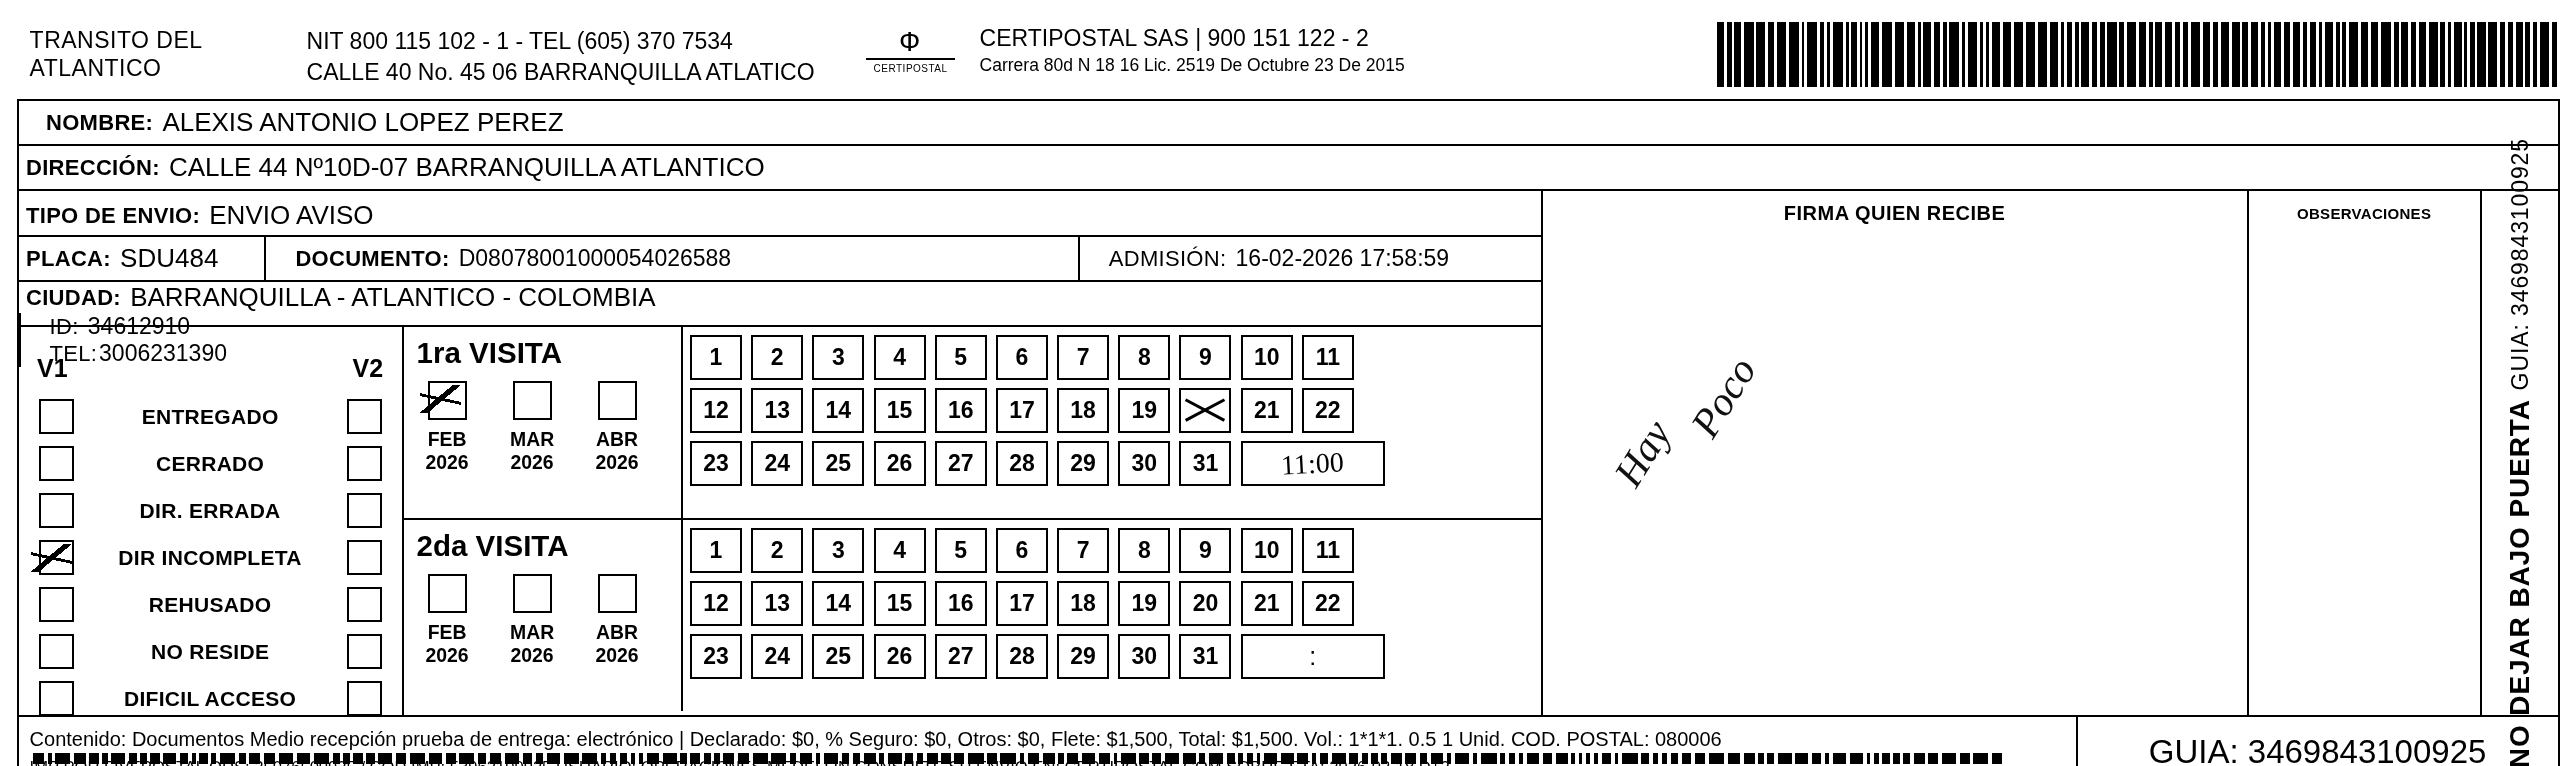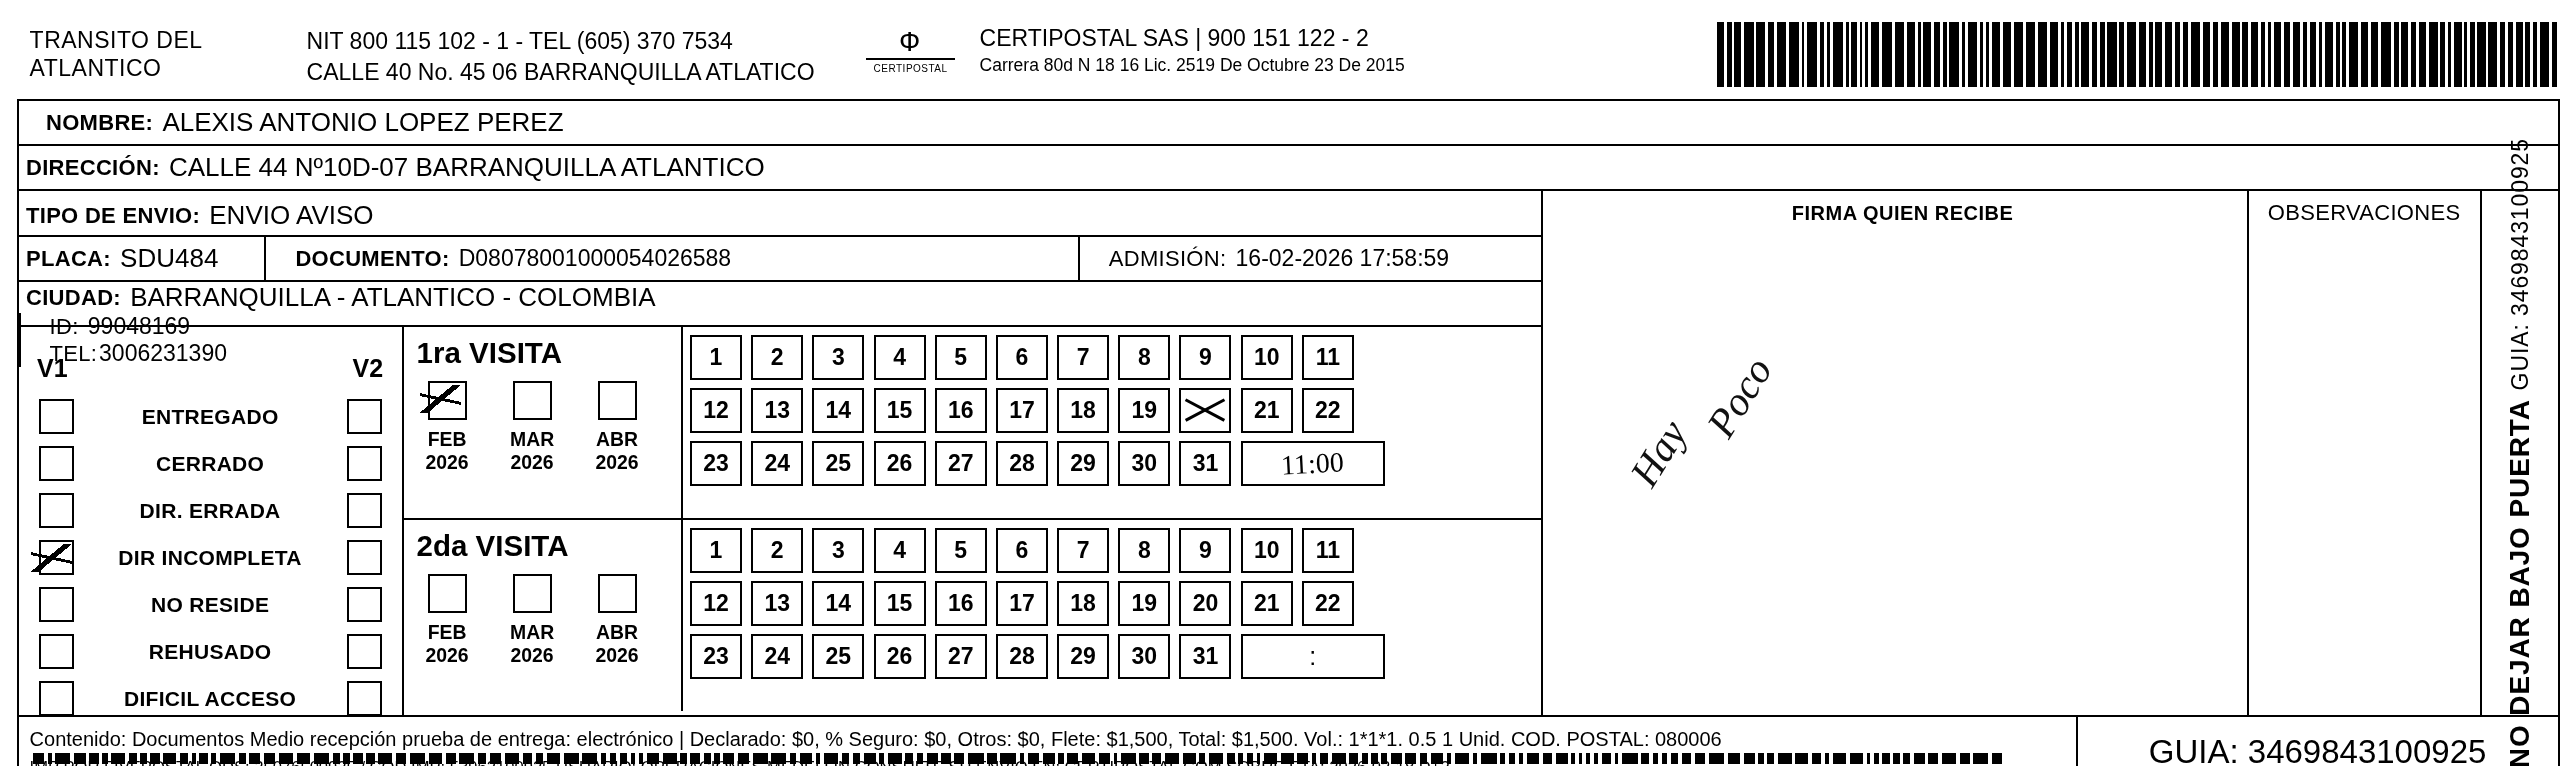--- a/index.html
+++ b/index.html
@@ -27,25 +27,25 @@
   .row{display:flex;border-bottom:2.8px solid #000;}
   .row:last-child{border-bottom:none;}
   .cellL{display:flex;align-items:center;padding:2.8px 7.4px;}
   .lbl{font-size:22px;font-weight:bold;letter-spacing:0.3px;}
   .val{font-size:26px;margin-left:9.2px;}
   .val-sm{font-size:23px;margin-left:9.2px;}
 
   .r-nombre{height:43px;padding-left:20px;}
   .r-direccion{height:43px;}
 
-  .mid{display:flex;gap:16px;}
+  .mid{display:flex;}
   .mid-left{width:1522px;border-right:2.8px solid #000;}
   .mid-right{flex:1;display:flex;}
   .firma-t{font-size:20px;font-weight:bold;letter-spacing:0.5px;}
-  .obs-t{font-size:22px;font-weight:normal;letter-spacing:0.3px;}
+  .obs-t{font-size:15px;font-weight:bold;letter-spacing:0.3px;}
   .vert{width:76px;border-left:2.8px solid #000;position:relative;}
   .vert-wrap{position:absolute;left:0;top:0;width:100%;height:100%;display:flex;align-items:center;justify-content:center;}
   .vert-txt{writing-mode:vertical-rl;transform:rotate(180deg);font-size:28px;font-weight:bold;letter-spacing:0.9px;white-space:nowrap;}
   .vert-txt .g{font-size:23px;font-weight:normal;}
 
   .r-tipo{height:44px;border-bottom:2.8px solid #000;}
   .r-placa{height:43px;border-bottom:2.8px solid #000;display:flex;}
   .r-ciudad{height:43px;border-bottom:2.8px solid #000;display:flex;flex-direction:column;}
   .sub{display:flex;align-items:center;padding:0 7.4px;height:100%;}
   .bl{border-left:2.8px solid #000;padding-left:29px;}
@@ -261,21 +261,21 @@
             </div>
           </div>
 
           <div class="r-ciudad">
             <div class="sub" style="width:1006px">
               <span class="lbl">CIUDAD:</span>
               <span class="val">BARRANQUILLA - ATLANTICO - COLOMBIA</span>
             </div>
             <div class="sub bl" style="width:249px">
               <span class="lbl" style="font-weight:normal">ID:</span>
-              <span class="val-sm">99048169</span>
+              <span class="val-sm">34612910</span>
             </div>
             <div class="sub bl" style="flex:1">
               <span class="lbl" style="font-weight:normal">TEL:</span>
               <span class="val-sm" style="margin-left:1.8px">3006231390</span>
             </div>
           </div>
 
           <div class="visits">
 
             <div class="vcol">
@@ -299,26 +299,26 @@
                     <span class="nm">DIR. ERRADA</span>
                     <span class="bx"></span>
                   </div>
                   <div class="opt">
                     <span class="bx mark"></span>
                     <span class="nm">DIR INCOMPLETA</span>
                     <span class="bx"></span>
                   </div>
                   <div class="opt">
                     <span class="bx"></span>
+                    <span class="nm">REHUSADO</span>
+                    <span class="bx"></span>
+                  </div>
+                  <div class="opt">
+                    <span class="bx"></span>
                     <span class="nm">NO RESIDE</span>
-                    <span class="bx"></span>
-                  </div>
-                  <div class="opt">
-                    <span class="bx"></span>
-                    <span class="nm">REHUSADO</span>
                     <span class="bx"></span>
                   </div>
                   <div class="opt">
                     <span class="bx"></span>
                     <span class="nm">DIFICIL ACCESO</span>
                     <span class="bx"></span>
                   </div>
                 </div>
             </div>
 

